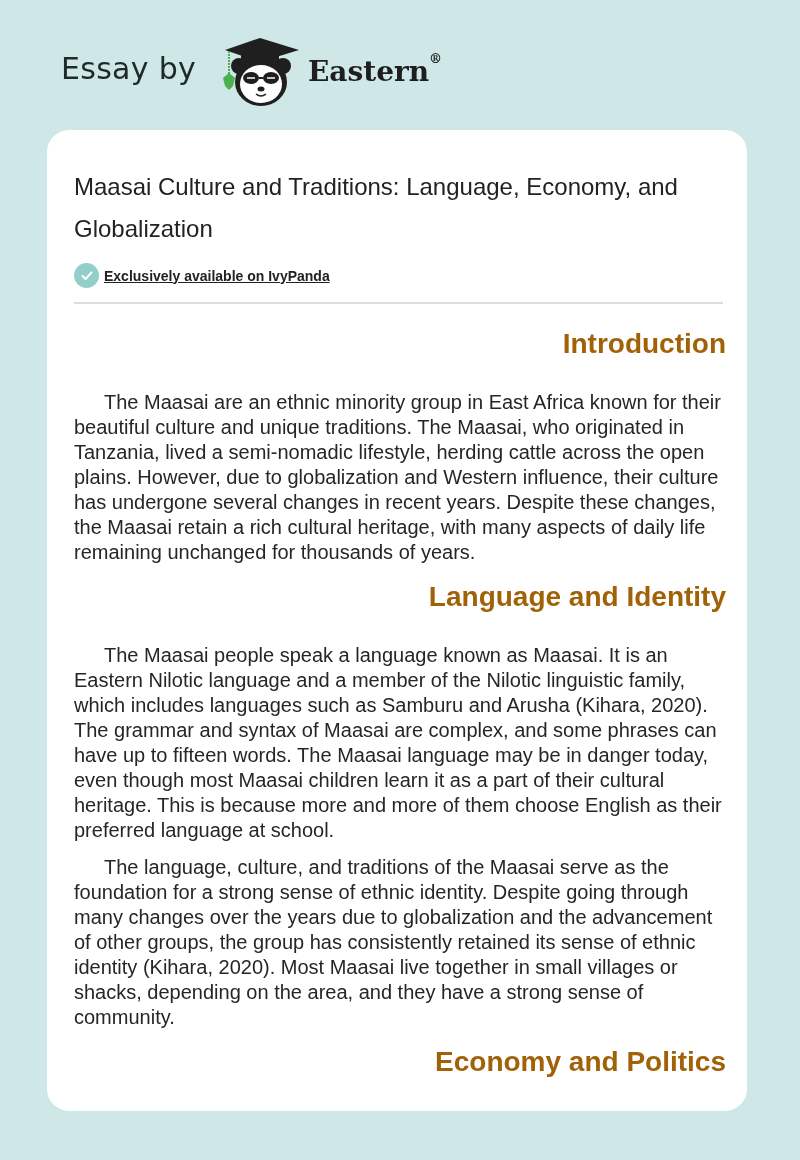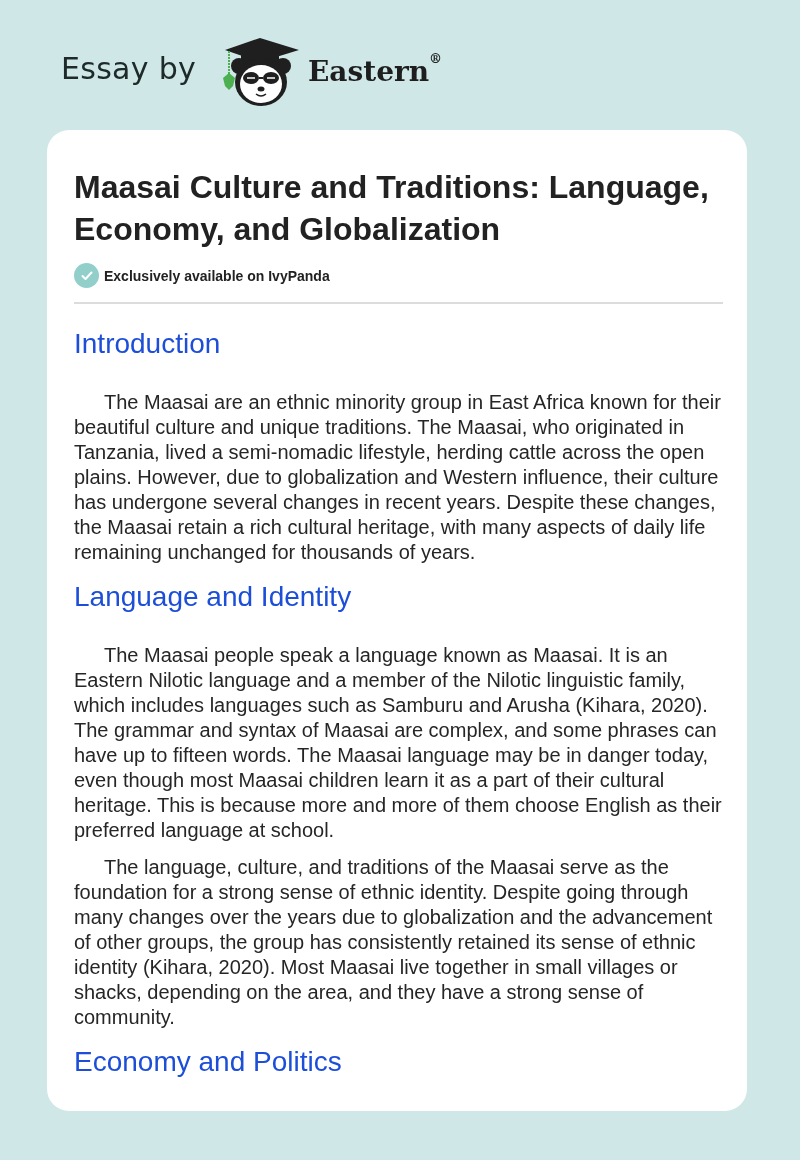--- a/index.html
+++ b/index.html
@@ -61,31 +61,32 @@
       height: 981px;
       background: #ffffff;
       border-radius: 22px;
     }
     .title {
       position: absolute;
       left: 27px;
       top: 36px;
       width: 650px;
       margin: 0;
-      font-size: 32px;
+      font-size: 24px;
       line-height: 42px;
-      font-weight: bold;
+      font-weight: normal;
       color: #222;
     }
     .badge {
       position: absolute;
       left: 27px;
       top: 133px;
       display: flex;
       align-items: center;
+      text-decoration: underline;
     }
     .badge-icon {
       width: 25px;
       height: 25px;
       border-radius: 50%;
       background: #92cfcb;
       display: flex;
       align-items: center;
       justify-content: center;
       margin-right: 5px;
@@ -106,22 +107,23 @@
     .content {
       position: absolute;
       left: 27px;
       top: 194px;
       width: 652px;
     }
     .section-heading {
       margin: 0 0 26px 0;
       font-size: 28px;
       line-height: 40px;
-      font-weight: normal;
-      color: #1d4ed8;
+      font-weight: bold;
+      color: #a16207;
+      text-align: right;
     }
     .para {
       margin: 0 0 12px 0;
       font-size: 20px;
       line-height: 25px;
       color: #262626;
       text-indent: 30px;
     }
     .section {
       margin-bottom: 6px;

